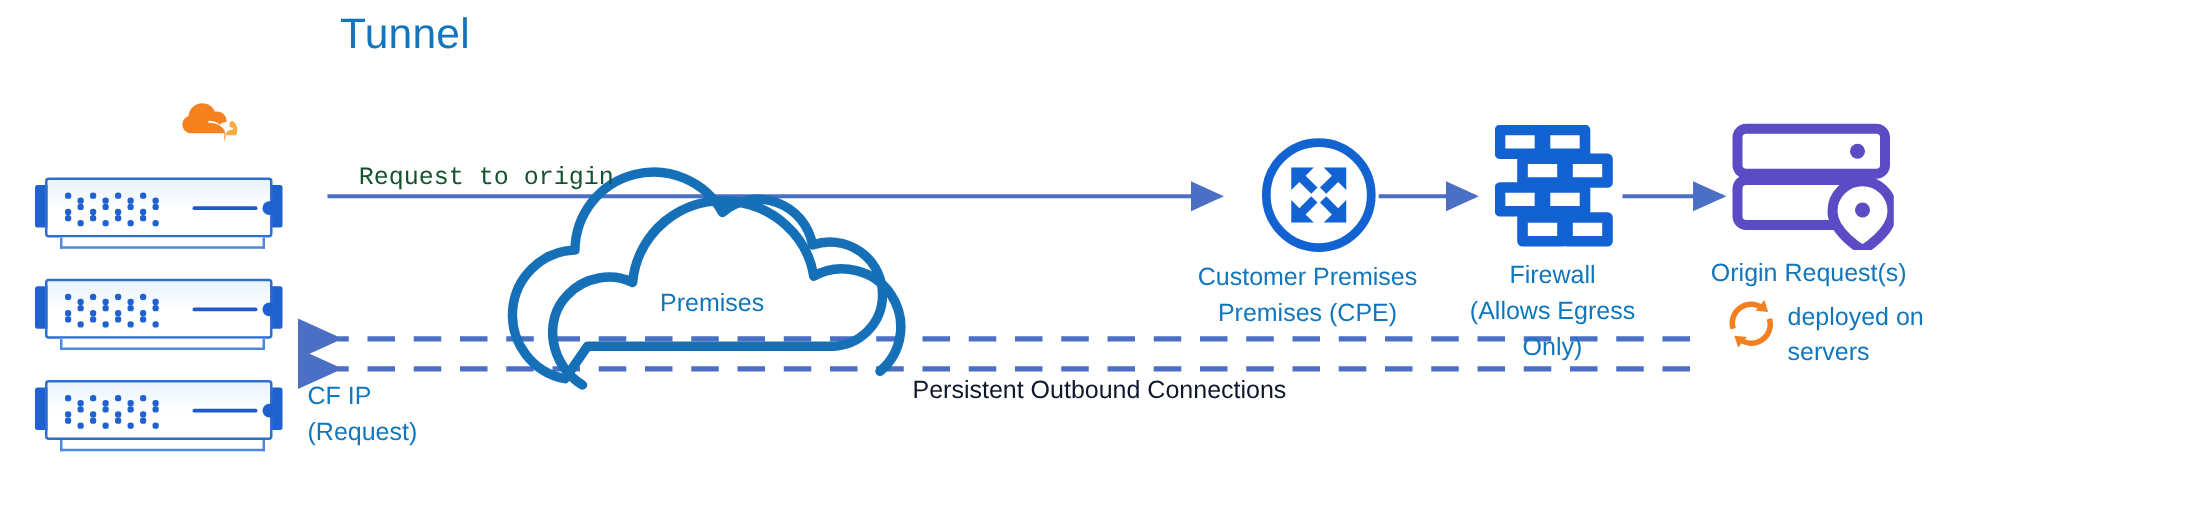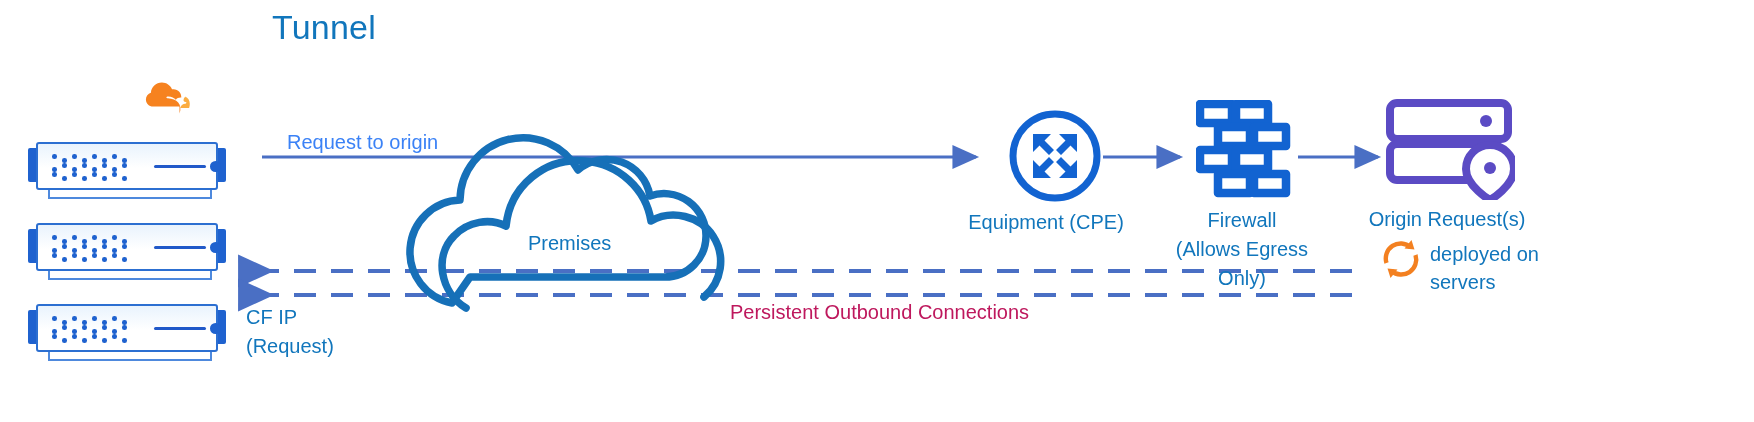--- a/index.html
+++ b/index.html
@@ -44,22 +44,22 @@
   .srv .shadow{
     position:absolute;left:24px;top:50px;width:164px;height:9px;
     border:2px solid #4e89dd;border-top:none;box-sizing:border-box;background:#fff;
   }
   .srv .dots{position:absolute;left:28px;top:14px;width:84px;height:24px;}
   .srv .dots i{position:absolute;width:4.6px;height:4.6px;border-radius:50%;background:#1f62cf;display:block;}
   .srv .lead{position:absolute;left:130px;top:25px;width:52px;height:2.6px;background:#2159c9;border-radius:2px;}
   .srv .led{position:absolute;left:186px;top:21px;width:11px;height:11px;border-radius:50%;background:#1f62cf;}
 
   .cfip{left:246px;top:303px;font-size:20px;line-height:29px;color:#1176BC;}
-  .req-lbl{left:287px;top:131px;font-size:20px;color:#3b82f6;white-space:nowrap;}
-  .pers-lbl{left:730px;top:301px;font-size:20px;color:#be185d;white-space:nowrap;}
+  .req-lbl{left:287px;top:131px;font-size:20px;color:#14532d;white-space:nowrap;font-family:Liberation Mono, monospace;}
+  .pers-lbl{left:730px;top:301px;font-size:20px;color:#0f172a;white-space:nowrap;}
   .inet-lbl{left:528px;top:232px;font-size:20px;color:#1176BC;white-space:nowrap;}
   .cpe-lbl{left:936px;top:208px;width:220px;text-align:center;font-size:20px;line-height:29px;color:#1176BC;}
   .fw-lbl{left:1155px;top:206px;width:174px;text-align:center;font-size:20px;line-height:29px;color:#1176BC;}
   .org-lbl{left:1352px;top:208px;width:190px;text-align:center;font-size:20px;color:#1176BC;white-space:nowrap;}
   .cfd-lbl{left:1430px;top:240px;width:120px;font-size:20px;line-height:28px;color:#1176BC;}
 </style>
 </head>
 <body>
 
 <div id="diagram">
@@ -242,21 +242,22 @@
     <circle cx="48" cy="48" r="42" fill="none" stroke="#1263D1" stroke-width="7"></circle>
 
     <g fill="#1263D1">
       <path d="M70 26 L70 44 L63.5 37.5 L54 47 L49 42 L58.5 32.5 L52 26 z"></path>
       <path d="M26 70 L26 52 L32.5 58.5 L42 49 L47 54 L37.5 63.5 L44 70 z"></path>
       <path d="M70 70 L52 70 L58.5 63.5 L49 54 L54 49 L63.5 58.5 L70 52 z"></path>
       <path d="M26 26 L44 26 L37.5 32.5 L47 42 L42 47 L32.5 37.5 L26 44 z"></path>
     </g>
   </svg>
   <div class="abs cpe-lbl">
-    <div>Equipment (CPE)</div>
+    <div>Customer Premises</div>
+    <div>Premises (CPE)</div>
   </div>
 
   <svg class="abs" style="left:1196px;top:100px;" width="100" height="98" viewBox="0 0 100 98">
     <g fill="none" stroke="#1263D1" stroke-width="8.5" stroke-linejoin="round">
 
       <rect x="4" y="4" width="32" height="19"></rect>
       <rect x="40" y="4" width="32" height="19"></rect>
 
       <rect x="22" y="27" width="32" height="19"></rect>
       <rect x="58" y="27" width="32" height="19"></rect>

